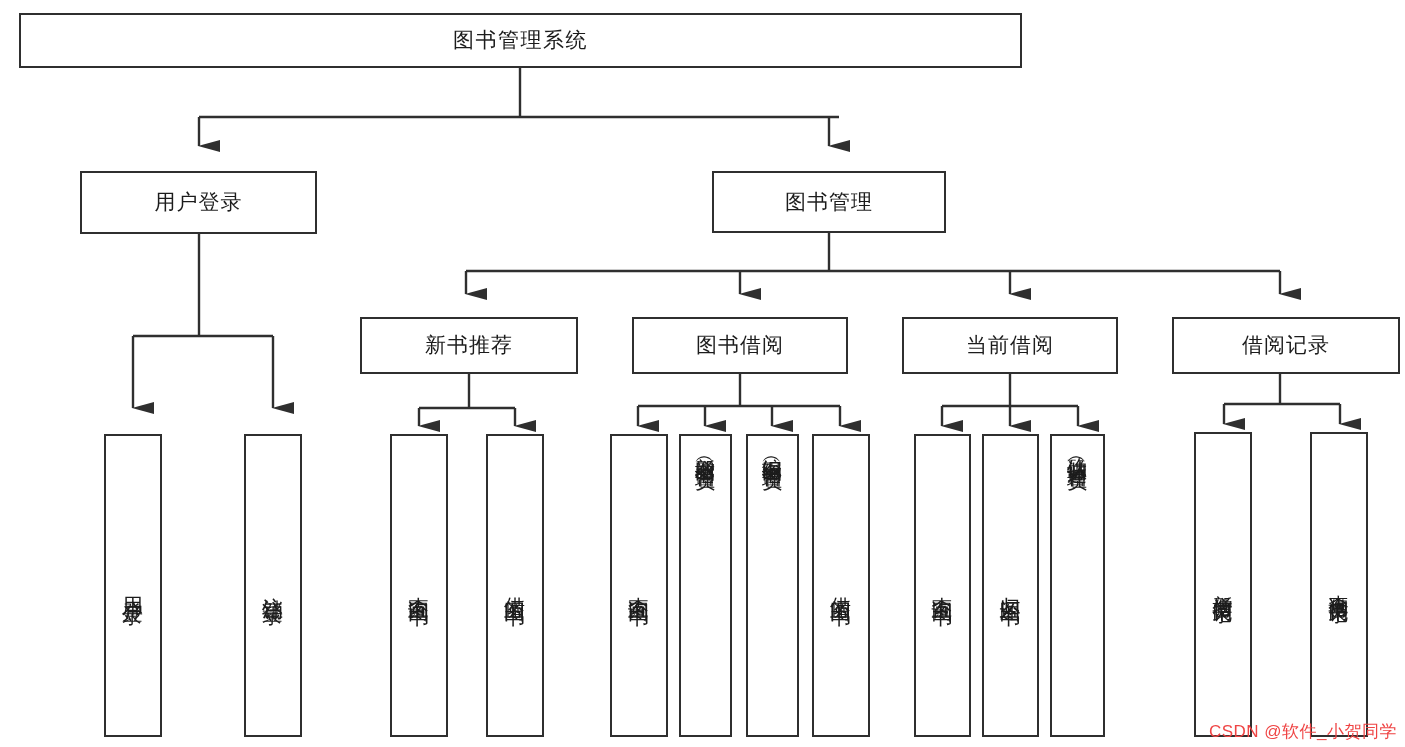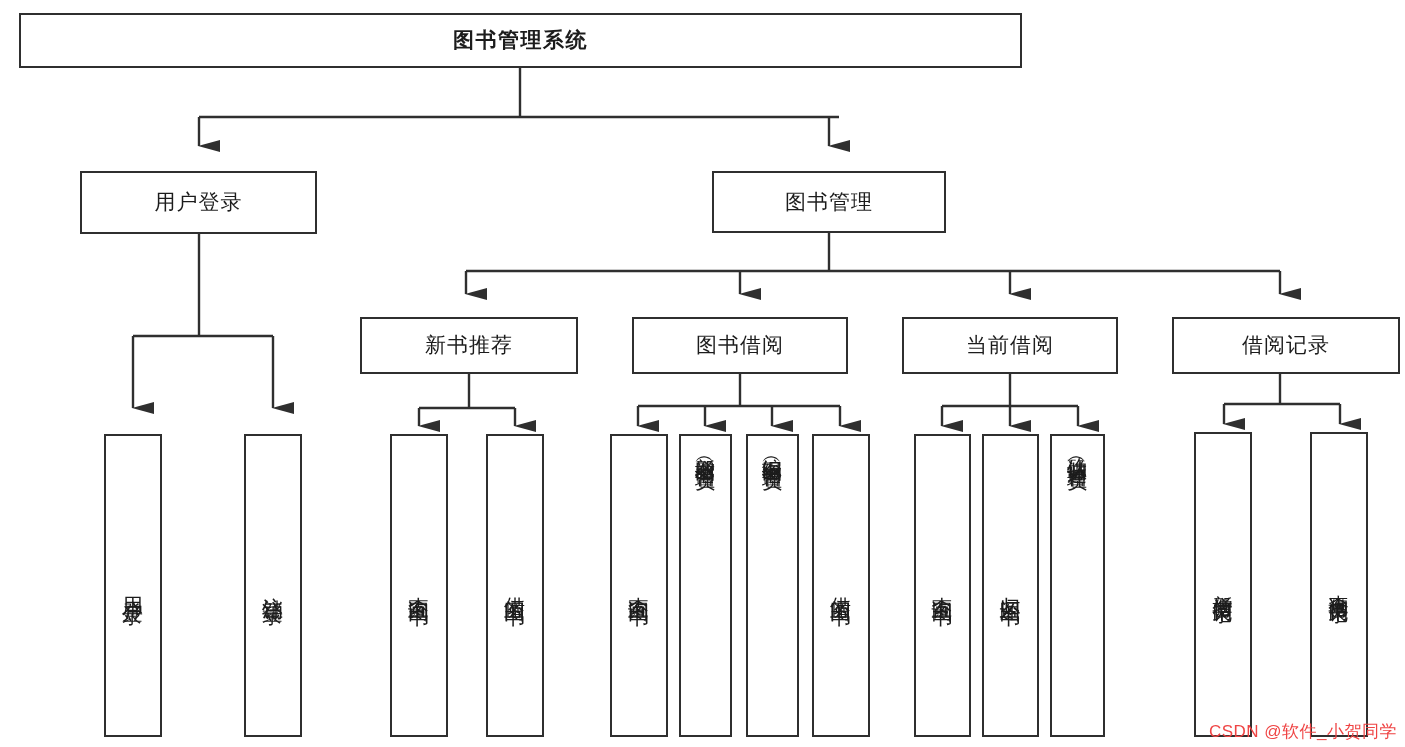--- a/index.html
+++ b/index.html
@@ -30,21 +30,21 @@
     text-align:center;
     line-height:1.18;
   }
 
   
   .horiz .label{
     font-size:21px;
     letter-spacing:1px;
     writing-mode:horizontal-tb;
   }
-  .root .label{font-size:21px;letter-spacing:1.5px;font-weight:bold;}
+  .root .label{font-size:21px;letter-spacing:1.5px;}
 
   
   .leaf{align-items:center;justify-content:center;padding:6px 0;}
   .leaf .label{
     writing-mode:vertical-rl;
     text-orientation:upright;
     font-size:21px;
     letter-spacing:3px;
     line-height:1;
     white-space:nowrap;

